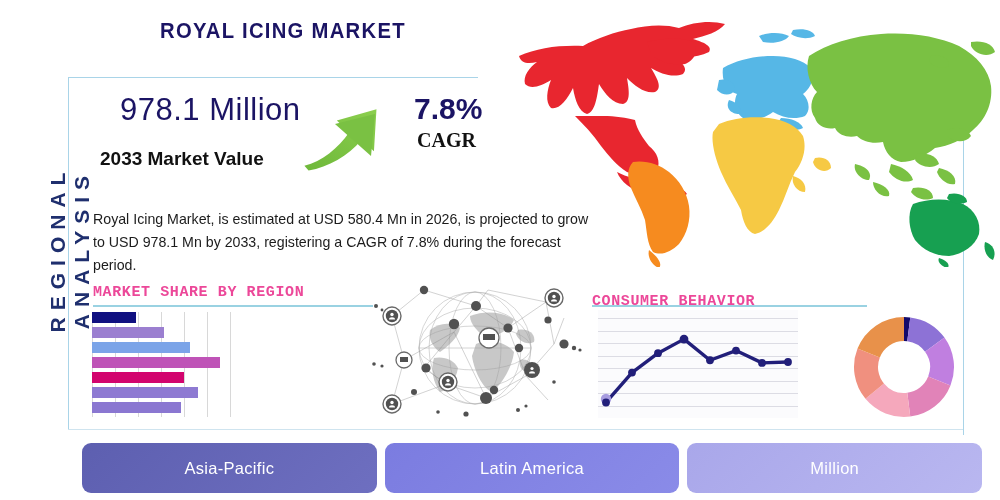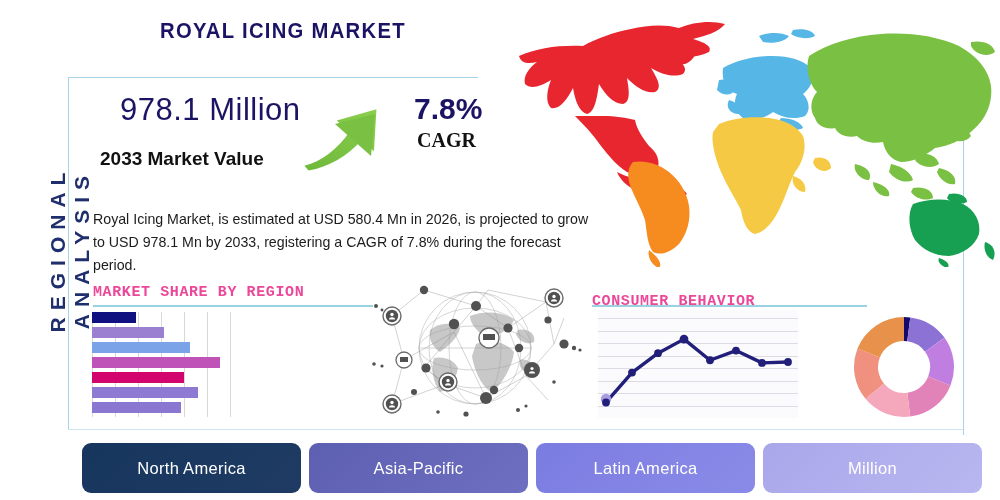--- a/index.html
+++ b/index.html
@@ -322,23 +322,20 @@
       <path d="M 5.511175705587441 33.593772365766085 A 50 50 0 0 1 51.99999999999999 2 L 51.99999999999999 26 A 26 26 0 0 0 27.82581136690547 42.428761630198366 Z" fill="#e8914a"></path>
     </svg>
 </div>
 
 <div class="tab-connector" style="left:250px;width:14px;"></div>
 <div class="tab-connector" style="left:430px;width:14px;"></div>
 <div class="tab-connector" style="left:610px;width:14px;"></div>
 <div class="tab-connector" style="left:790px;width:14px;"></div>
 
 <div class="tabs">
-  <div class="tab" style="background: linear-gradient(135deg, rgb(23, 54, 93), rgb(31, 59, 99));">
-      <span>North America</span>
-    </div>
   <div class="tab" style="background: linear-gradient(135deg, rgb(93, 95, 176), rgb(110, 111, 192));">
       <span>Asia-Pacific</span>
     </div>
   <div class="tab" style="background: linear-gradient(135deg, rgb(123, 124, 224), rgb(138, 139, 232));">
       <span>Latin America</span>
     </div>
   <div class="tab" style="background: linear-gradient(135deg, rgb(169, 167, 234), rgb(185, 183, 240));">
       <span>Million</span>
     </div>
 </div>

